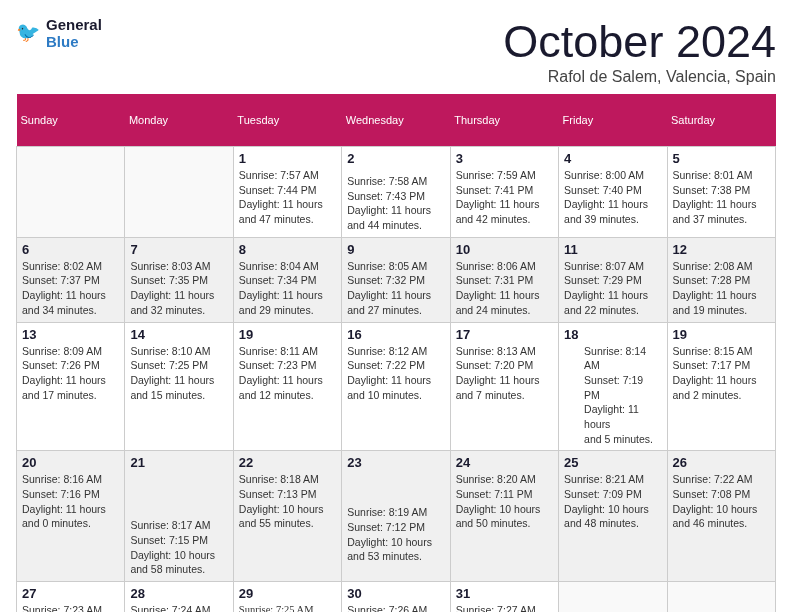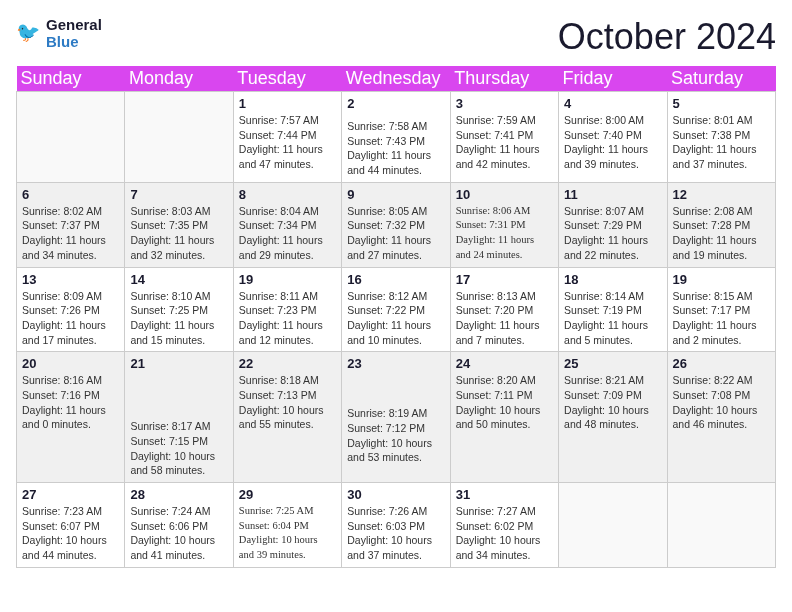--- a/index.html
+++ b/index.html
@@ -22,39 +22,39 @@
       gap: 2px;
     }
     .logo-bird {
       width: 28px;
       height: 28px;
     }
     .title-area {
       text-align: right;
     }
     .month-title {
-      font-size: 36px;
+      font-size: 45px;
       font-weight: normal;
       color: #1a1a2e;
     }
     .location-title {
       font-size: 16px;
       color: #444;
     }
     .calendar {
       width: 100%;
       border-collapse: collapse;
       font-size: 11px;
     }
     .calendar th {
-      background: #d946ef;
+      background: #be185d;
       color: #fff;
-      padding: 2px 4px;
+      padding: 20px 4px;
       text-align: left;
-      font-size: 18px;
+      font-size: 11px;
       font-weight: normal;
     }
     .calendar td {
       border: 1px solid #ccc;
       vertical-align: top;
       padding: 4px 5px;
       width: calc(100% / 7);
       min-height: 80px;
       background: #fff;
     }
@@ -94,20 +94,21 @@
     <svg class="logo-bird" viewBox="0 0 40 40" xmlns="http://www.w3.org/2000/svg">
       <text y="28" font-size="28">🐦</text>
     </svg>
     <div>
       <div style="font-size:15px;font-weight:bold;color:#1a1a2e;">General</div>
       <div style="font-size:15px;font-weight:bold;color:#2e7bc4;">Blue</div>
     </div>
   </div>
   <div class="title-area">
     <div class="month-title">October 2024</div>
+    <div class="location-title">Rafol de Salem, Valencia, Spain</div>
   </div>
 </div>
 
 <table class="calendar">
   <thead>
     <tr id="weekday-header">
     <th>Sunday</th>
         <th>Monday</th>
         <th>Tuesday</th>
         <th>Wednesday</th>
@@ -180,21 +181,21 @@
         </td>
         <td>
           <span class="day-number">9</span>
           <div class="day-info" style="white-space: pre-line;">Sunrise: 8:05 AM
 Sunset: 7:32 PM
 Daylight: 11 hours
 and 27 minutes.</div>
         </td>
         <td>
           <span class="day-number">10</span>
-          <div class="day-info" style="white-space: pre-line; font-family: Liberation Serif, serif;">Sunrise: 8:06 AM
+          <div class="day-info" style="white-space: pre-line;">Sunrise: 8:06 AM
 Sunset: 7:31 PM
 Daylight: 11 hours
 and 24 minutes.</div>
         </td>
         <td>
           <span class="day-number">11</span>
           <div class="day-info" style="white-space: pre-line;">Sunrise: 8:07 AM
 Sunset: 7:29 PM
 Daylight: 11 hours
 and 22 minutes.</div>
@@ -238,21 +239,21 @@
         </td>
         <td>
           <span class="day-number">17</span>
           <div class="day-info" style="white-space: pre-line;">Sunrise: 8:13 AM
 Sunset: 7:20 PM
 Daylight: 11 hours
 and 7 minutes.</div>
         </td>
         <td>
           <span class="day-number">18</span>
-          <div class="day-info" style="white-space: pre-line;">Sunrise: 8:14 AM
+          <div class="day-info" style="white-space: pre-line; margin-left: 20px;">Sunrise: 8:14 AM
 Sunset: 7:19 PM
 Daylight: 11 hours
 and 5 minutes.</div>
         </td>
         <td>
           <span class="day-number">19</span>
           <div class="day-info" style="white-space: pre-line;">Sunrise: 8:15 AM
 Sunset: 7:17 PM
 Daylight: 11 hours
 and 2 minutes.</div>
@@ -296,21 +297,21 @@
         </td>
         <td>
           <span class="day-number">25</span>
           <div class="day-info" style="white-space: pre-line;">Sunrise: 8:21 AM
 Sunset: 7:09 PM
 Daylight: 10 hours
 and 48 minutes.</div>
         </td>
         <td>
           <span class="day-number">26</span>
-          <div class="day-info" style="white-space: pre-line;">Sunrise: 8:22 AM
+          <div class="day-info" style="white-space: pre-line;">Sunrise: 7:22 AM
 Sunset: 7:08 PM
 Daylight: 10 hours
 and 46 minutes.</div>
         </td>
       </tr>
       <tr>
         <td>
           <span class="day-number">27</span>
           <div class="day-info" style="white-space: pre-line;">Sunrise: 7:23 AM
 Sunset: 6:07 PM

